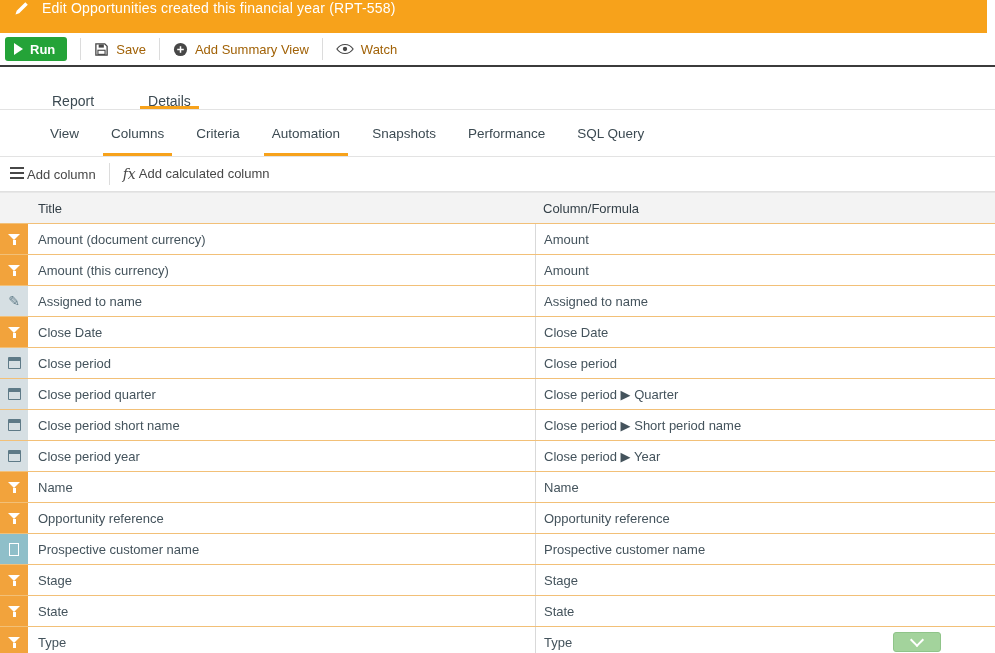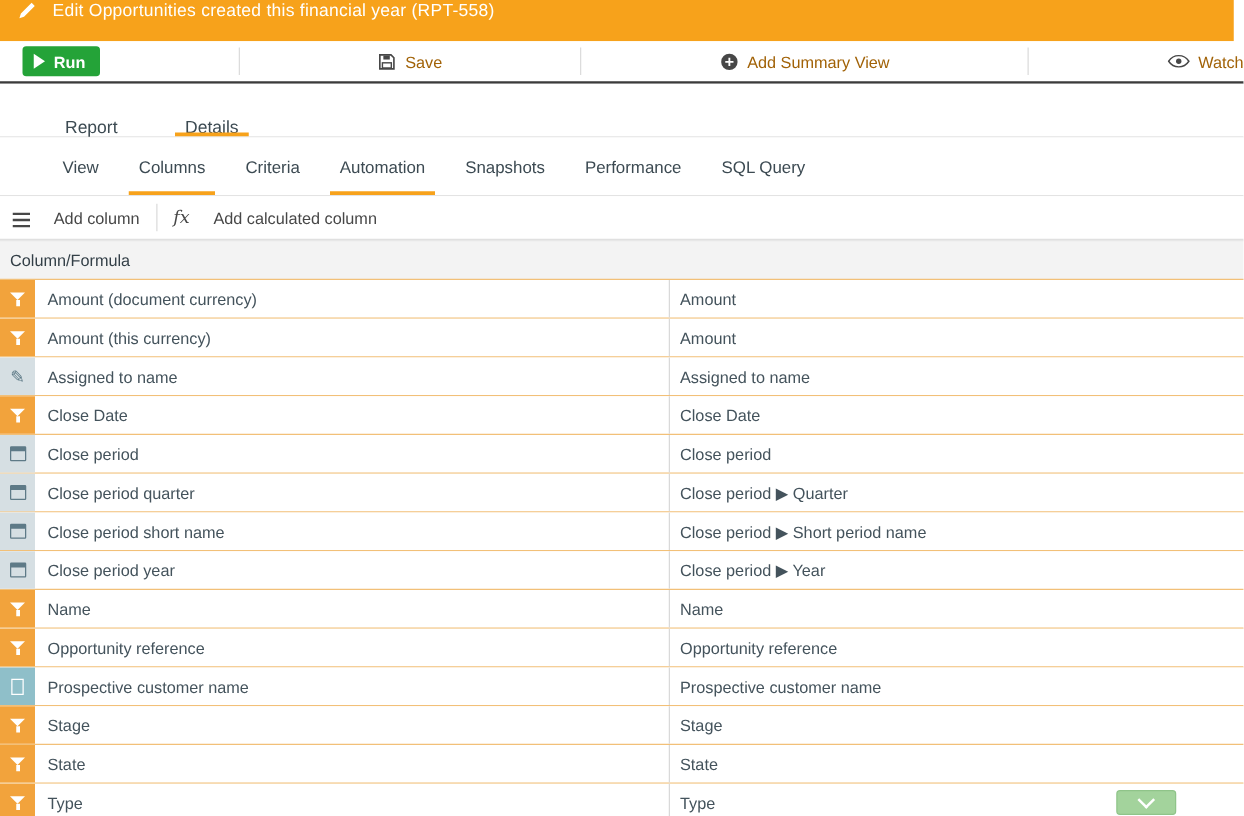--- a/index.html
+++ b/index.html
@@ -6,21 +6,21 @@
   .page{position:relative;width:995px;height:653px;overflow:hidden;
         font-family:"Liberation Sans",sans-serif;background:#fff;}
 
   
   .app-header{height:33px;width:987px;background:#F7A21B;display:flex;align-items:flex-start;
               padding-left:14px;box-sizing:border-box;}
   .app-header .title{color:#fff;font-size:14px;font-weight:500;margin-left:12px;letter-spacing:.2px;}
 
   
   .toolbar{height:32px;border-bottom:2px solid #3b3b3b;display:flex;align-items:center;
-           padding-left:18px;background:#fff;justify-content:space-between;}
+           padding-left:5px;background:#fff;}
   .tb-item{display:flex;align-items:center;gap:7px;font-size:13px;color:#a16207;cursor:pointer;}
   .run-btn{background:#24A338;border-radius:3px;height:24px;padding:0 12px 0 9px;display:flex;
            align-items:center;gap:7px;color:#fff;font-weight:700;font-size:13px;}
   .play-tri{width:0;height:0;border-top:6px solid transparent;border-bottom:6px solid transparent;
             border-left:9px solid #fff;}
   .tb-sep{width:1px;height:22px;background:#dcdcdc;margin:0 13px;}
 
   
   .tabs1{height:42px;border-bottom:1px solid #e3e3e3;display:flex;align-items:flex-end;
          padding-left:50px;background:#fff;gap:20px;}
@@ -28,21 +28,21 @@
          padding-left:48px;background:#fff;}
   .tab{position:relative;display:flex;align-items:center;margin-right:30px;font-size:14px;
        color:#3c4a52;cursor:pointer;padding:0 2px;}
   .tabs2 .tab{font-size:13.5px;margin-right:28px;}
   .tab.active::after{content:"";position:absolute;left:-6px;right:-6px;bottom:0;height:3px;
                      background:#F7A21B;}
 
   
   .actions{height:34px;border-bottom:1px solid #e0e0e0;display:flex;align-items:center;
            padding-left:10px;background:#fff;}
-  .ac-item{display:flex;align-items:flex-end;gap:19px;font-size:13px;color:#474747;cursor:pointer;}
+  .ac-item{display:flex;align-items:flex-start;gap:3px;font-size:13px;color:#474747;cursor:pointer;}
   .fx{font-family:"DejaVu Serif",serif;font-style:italic;font-size:14px;color:#474747;}
 
   
   .thead{height:30px;background:#f3f3f3;border-top:1px solid #e7e7e7;border-bottom:1px solid #f2c078;
          display:flex;align-items:center;font-size:13px;color:#333f47;}
   .h-title{width:535px;box-sizing:border-box;padding-left:38px;}
   .h-formula{padding-left:8px;}
 
   .trow{height:30px;box-sizing:content-box;border-bottom:1px solid #f2c078;display:flex;
         align-items:stretch;font-size:13px;color:#44535c;background:#fff;cursor:pointer;}
@@ -171,20 +171,21 @@
       <span data-name="add-column-label">Add column</span>
     </div>
     <span class="tb-sep" data-name="actions-divider"></span>
     <div class="ac-item" data-name="add-calculated-column-button">
       <span class="fx" data-name="fx-icon">fx</span>
       <span data-name="add-calculated-column-label">Add calculated column</span>
     </div>
   </div>
 
   <div class="thead" data-name="table-header">
+    <span class="h-title" data-name="column-header-title">Title</span>
     <span class="h-formula" data-name="column-header-formula">Column/Formula</span>
   </div>
 
   <div data-name="table-body">
       <div class="trow" data-name="table-row">
         <span class="row-icon" data-name="filter-icon"></span>
         <span class="cell c-title" data-name="row-title">Amount (document currency)</span>
         <span class="cell c-formula" data-name="row-formula">Amount</span>
       </div>
       <div class="trow" data-name="table-row">

